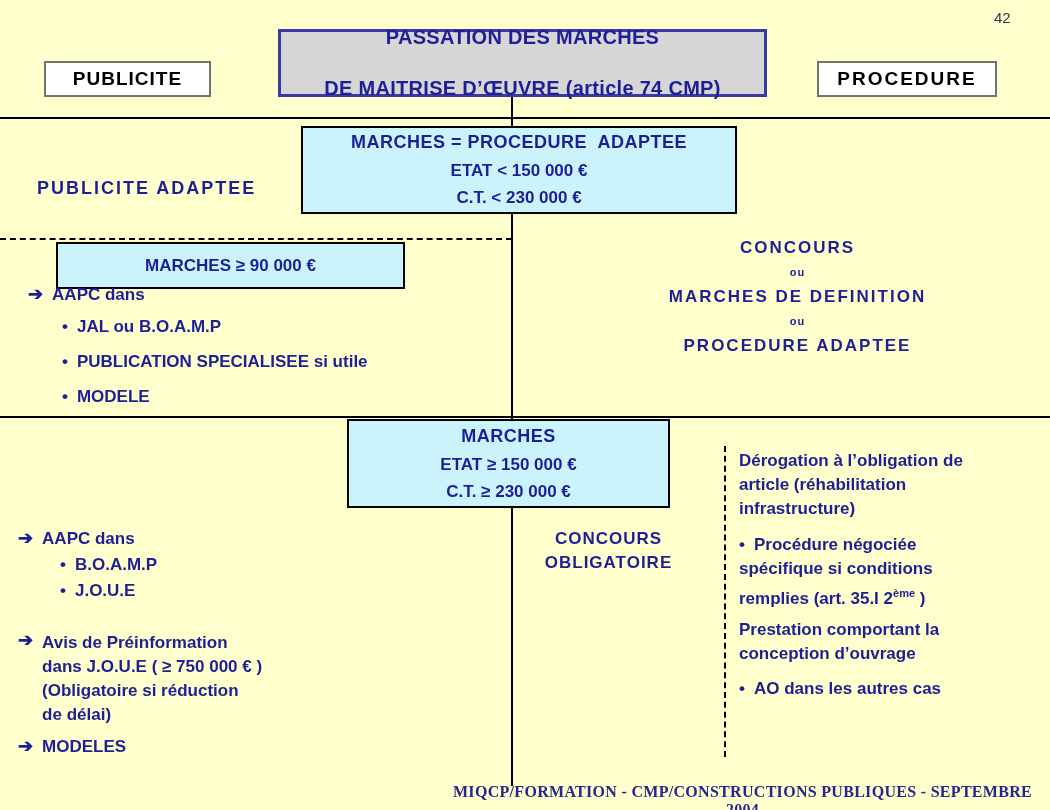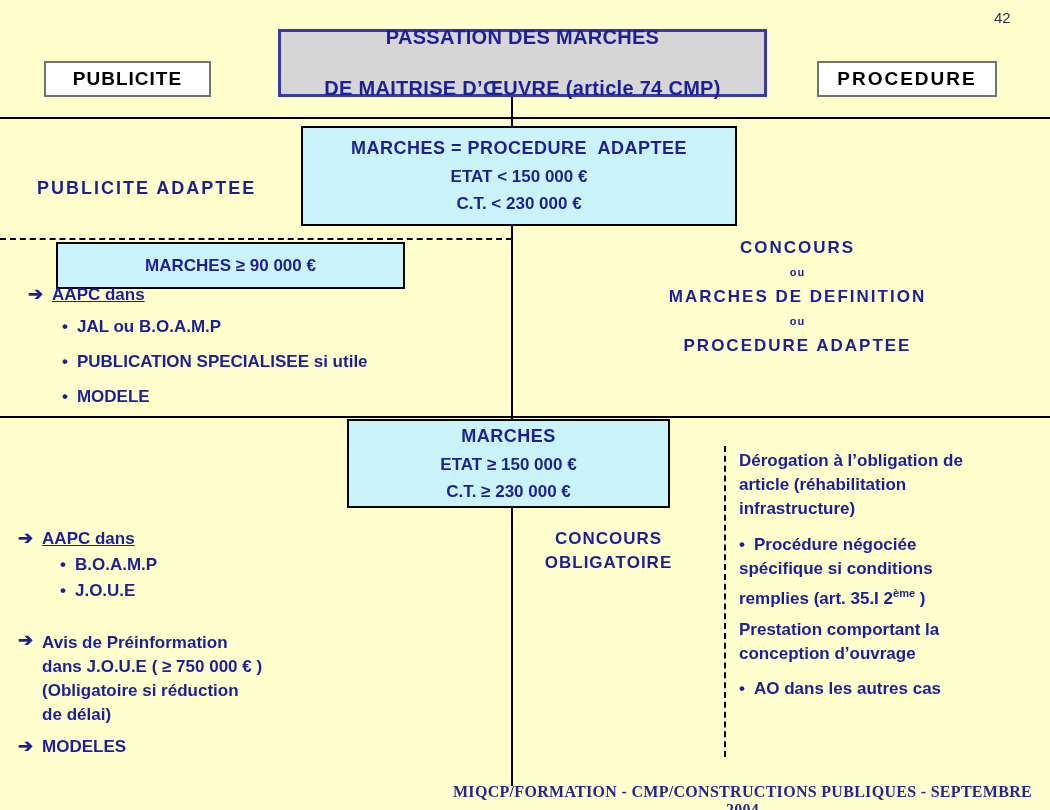--- a/index.html
+++ b/index.html
@@ -23,21 +23,21 @@
   .box{position:absolute;box-sizing:border-box;display:flex;flex-direction:column;
        align-items:center;justify-content:center;font-weight:bold;text-align:center;z-index:2;}
   .white-box{background:#fff;border:2px solid #737373;color:#000;font-size:19px;letter-spacing:1px;}
   .title-box{background:var(--grey);border:3px solid var(--bblue);color:var(--navy);
              font-size:20px;line-height:27px;letter-spacing:0.3px;gap:24px;}
   .cyan-box{background:var(--cyan);border:2px solid #000;color:var(--navy);font-size:17px;}
   .cyan-box .big{font-size:18px;letter-spacing:0.5px;}
   
   .t{position:absolute;font-weight:bold;color:var(--navy);font-size:17px;white-space:nowrap;z-index:2;}
   .ls2{letter-spacing:2px;}
-  .u{text-decoration:underline;}
+  .u{}
   .pre{white-space:pre;}
   .row{position:absolute;display:flex;align-items:flex-start;z-index:2;}
   .arrow{font-size:18px;font-weight:bold;color:var(--navy);line-height:1.1;margin-right:9px;}
   .bul{font-size:17px;font-weight:bold;color:var(--navy);margin-right:9px;}
   .rtxt{font-weight:bold;font-size:17px;color:var(--navy);white-space:nowrap;}
   .options{position:absolute;left:645px;top:238px;width:305px;text-align:center;z-index:2;}
   .options .opt{font-weight:bold;font-size:17px;letter-spacing:2px;}
   .options .ou{font-weight:bold;font-size:11px;letter-spacing:1px;margin:8px 0 9px 0;}
   .para{position:absolute;left:739px;width:300px;line-height:24px;z-index:2;}
   .para div{font-weight:bold;font-size:17px;color:var(--navy);white-space:nowrap;}
@@ -71,21 +71,21 @@
   </div>
 
   <div class="hl" style="left:0;top:117px;width:1050px;"></div>
   <div class="hl" style="left:0;top:416px;width:1050px;"></div>
   <div class="hd" style="left:0;top:238px;width:512px;"></div>
   <div class="vl" style="left:511px;top:97px;height:30px;"></div>
   <div class="vl" style="left:511px;top:214px;height:206px;"></div>
   <div class="vl" style="left:511px;top:508px;height:278px;"></div>
   <div class="vd" style="left:724px;top:446px;height:311px;"></div>
 
-  <div class="box cyan-box" style="left:301px;top:126px;width:436px;height:100px;">
+  <div class="box cyan-box" style="left:301px;top:126px;width:436px;height:88px;">
     <span class="big pre">MARCHES = PROCEDURE  ADAPTEE</span>
     <span style="margin-top:8px;">ETAT &lt; 150 000 €</span>
     <span style="margin-top:7px;">C.T. &lt; 230 000 €</span>
   </div>
 
   <div class="t ls2" style="left:37px;top:178px;font-size:18px;">PUBLICITE ADAPTEE</div>
 
   <div class="box cyan-box" style="left:56px;top:242px;width:349px;height:47px;text-align:center;">
     <span>MARCHES ≥ 90 000 €</span>
   </div>

